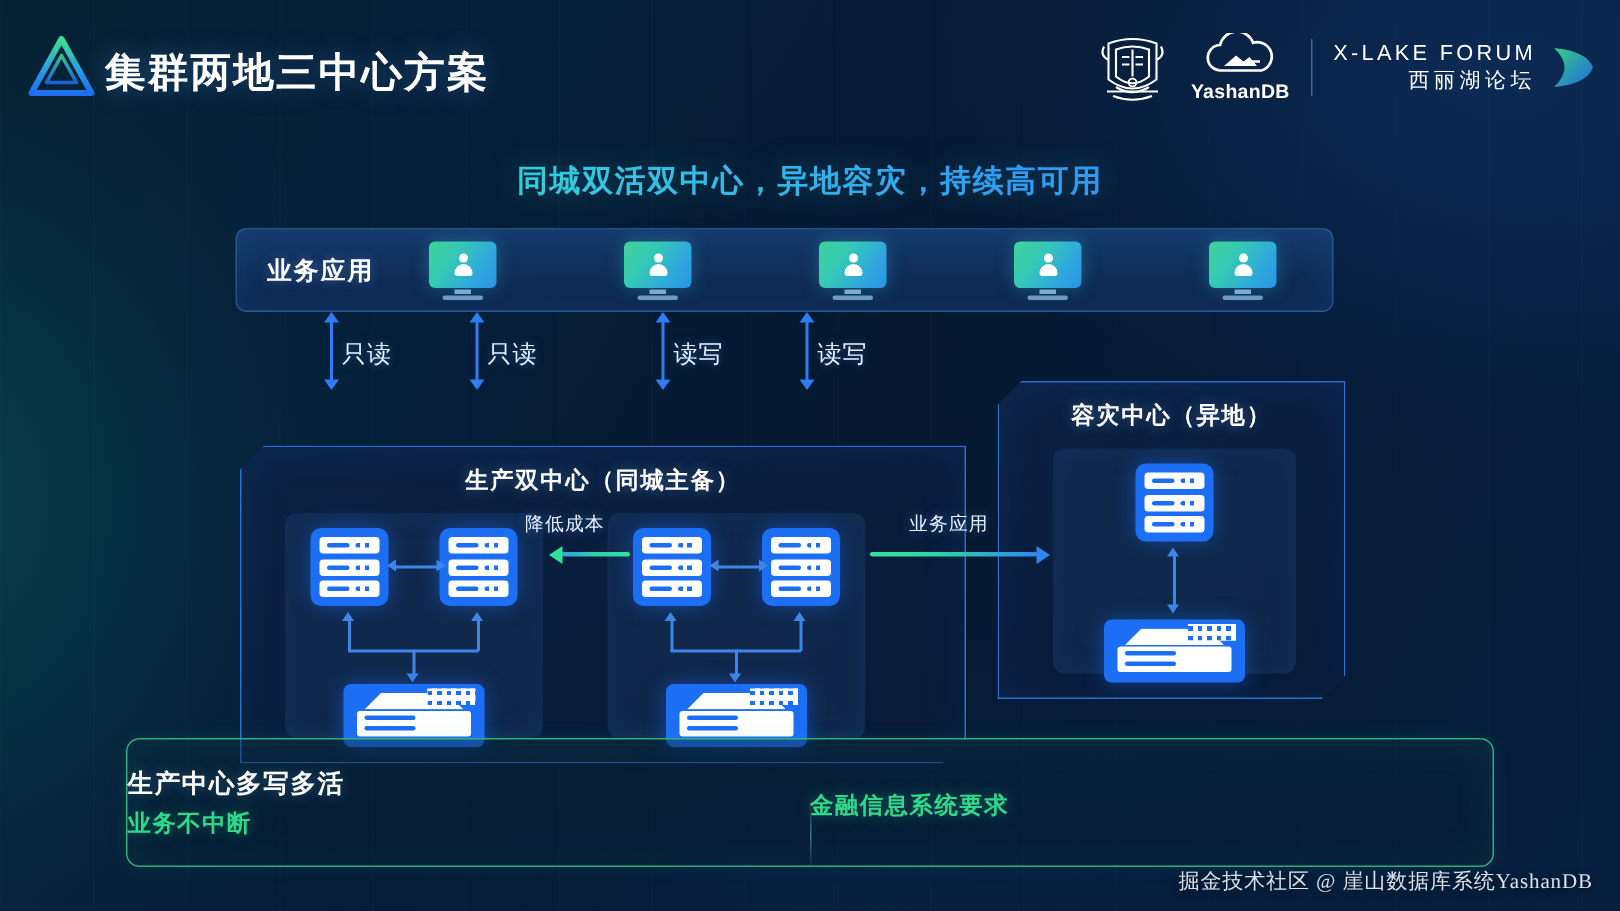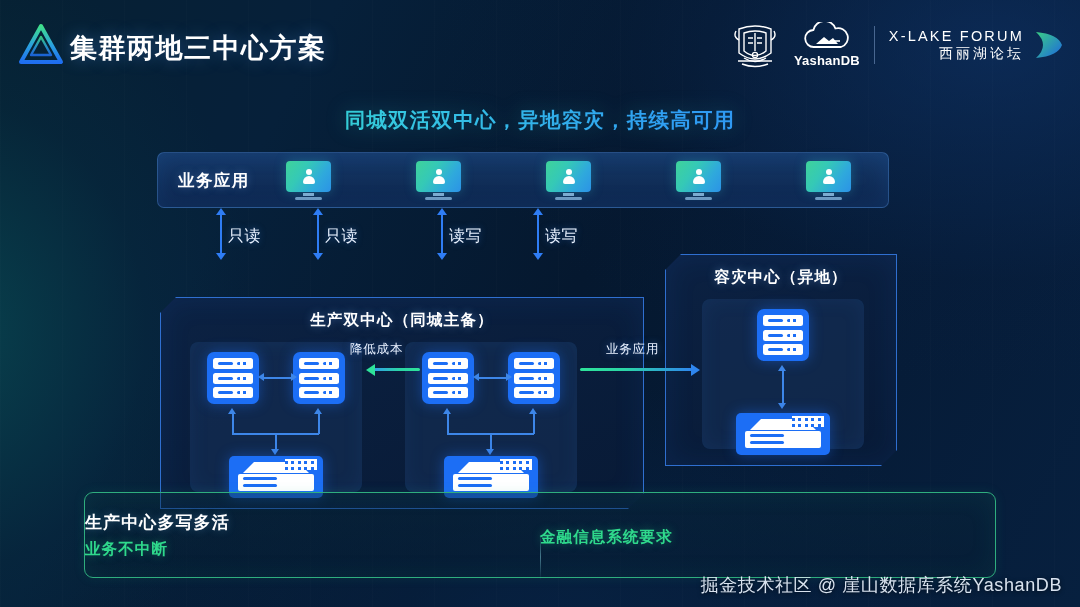--- a/index.html
+++ b/index.html
@@ -186,22 +186,23 @@
   .benefit { flex:1; text-align:left; position:relative; }
   .benefit + .benefit:before {
     content:""; position:absolute; left:0; top:12px; width:1px; height:46px;
     background:linear-gradient(180deg,rgba(90,170,190,0) 0%,rgba(120,195,210,0.55) 50%,rgba(90,170,190,0) 100%);
   }
   .b-top { color:#ffffff; font-size:17px; font-weight:bold; letter-spacing:1.1px; text-shadow:0 0 9px rgba(120,200,255,0.3); }
   .b-bot { color:#2fd98c; font-size:15.5px; font-weight:bold; letter-spacing:1.1px; margin-top:5px; text-shadow:0 0 10px rgba(40,210,140,0.35); }
 
   #watermark {
     position:absolute; right:18px; bottom:10px;
-    color:rgba(236,244,255,0.92); font-size:18px; letter-spacing:0.6px;
+    color:rgba(236,244,255,0.92); font-size:14px; letter-spacing:0.6px;
     text-shadow:0 1px 4px rgba(0,0,0,0.6);
+    font-family:Liberation Serif, serif;
   }
 </style>
 </head>
 <body>
 
 <div id="stage">
 
   <div id="header">
     <svg class="hdr-logo" viewBox="0 0 46 44">
       <defs>

